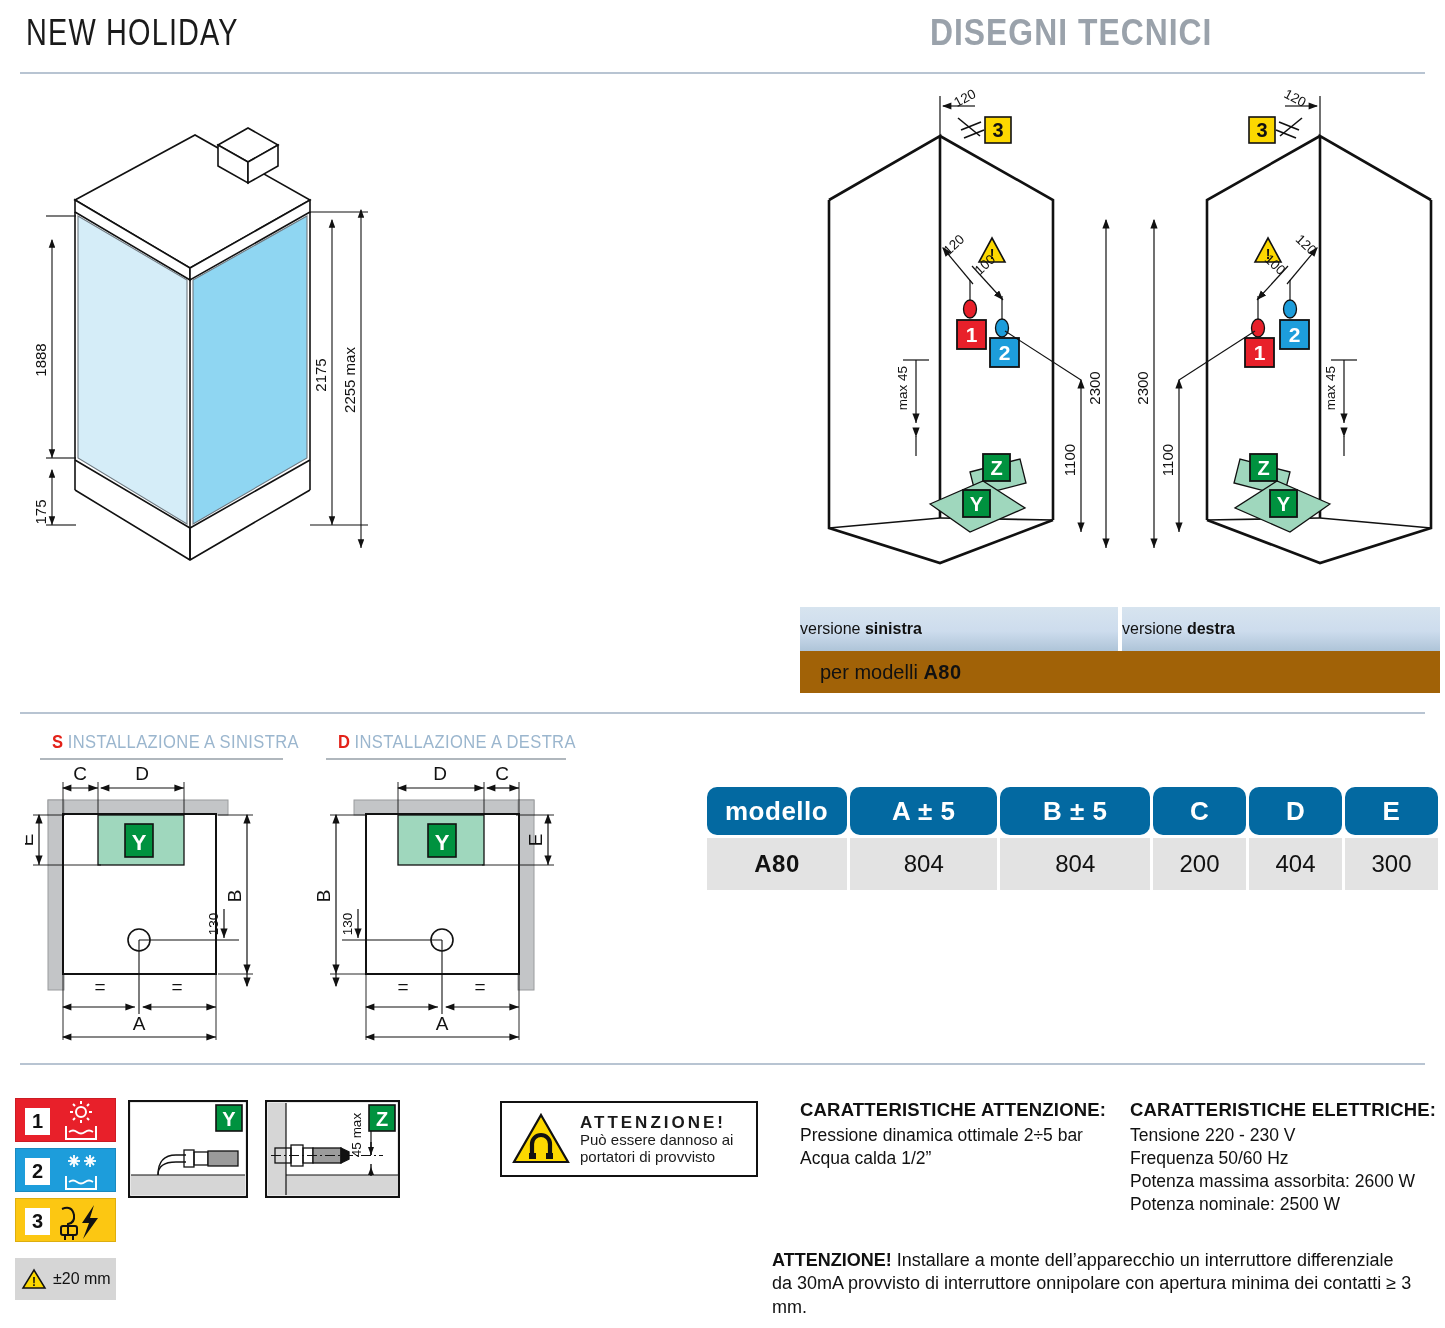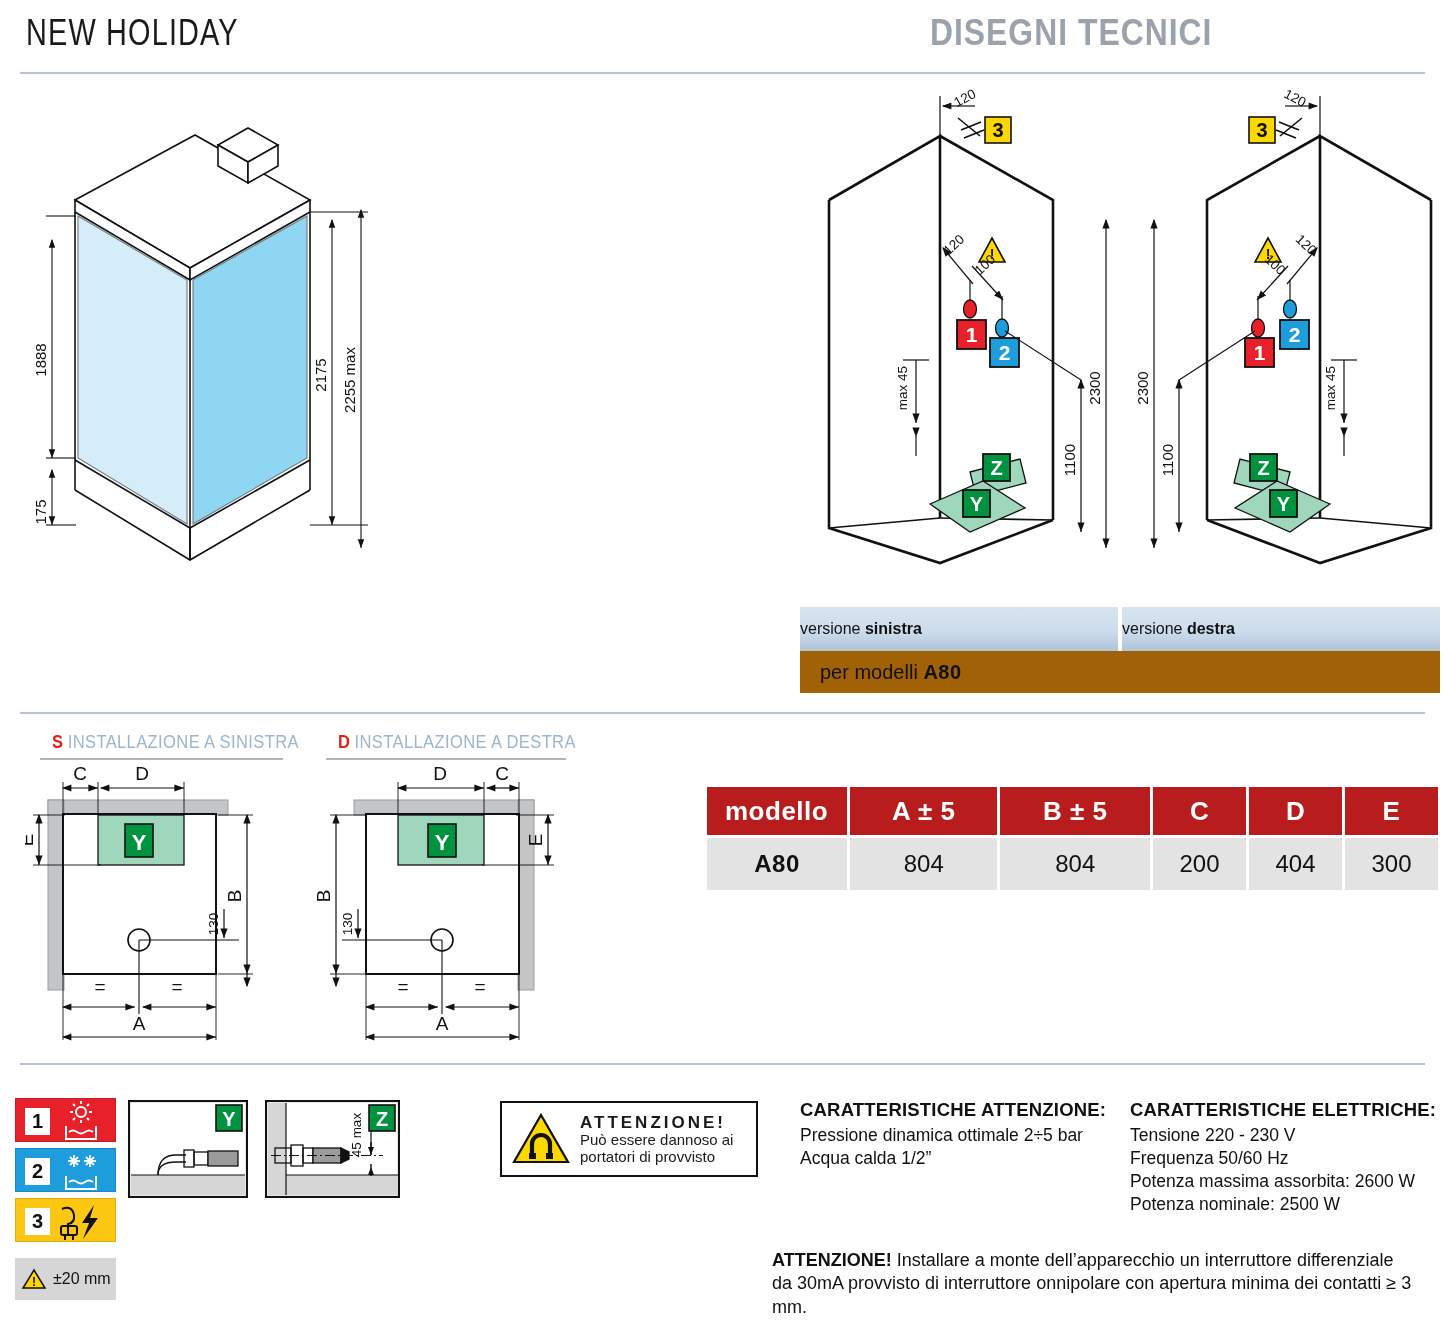--- a/index.html
+++ b/index.html
@@ -59,22 +59,22 @@
   .plantitle { position: absolute; font-size: 18px; white-space: nowrap;
      transform: scaleX(0.92); transform-origin: left center; }
   .plantitle .k { color: #e32219; font-weight: 700; }
   .plantitle .t { color: #9bb6ce; letter-spacing: .4px; }
   .plantitle-rule { position: absolute; height: 2px; background: #b0b7bd; }
 
   
   .spectable { position: absolute; left: 704px; top: 784px; width: 737px; }
   .spectable table { border-collapse: separate; border-spacing: 3px; width: 100%; }
   .spectable th {
-    background: #b91c1c; color: #ffffff; font-size: 26px; font-weight: 700;
-    height: 48px; text-align: center; letter-spacing: .5px;
+    background: #0369a1; color: #ffffff; font-size: 26px; font-weight: 700;
+    height: 48px; text-align: center; letter-spacing: .5px; border-radius: 10px;
   }
   .spectable td {
     background: #e3e3e3; color: #111; font-size: 24px; height: 52px;
     text-align: center;
   }
   .spectable td.model { font-weight: 700; letter-spacing: .5px; }
   .spectable th.model { text-align: left; padding-left: 18px; }
 
   
   .legend { position: absolute; left: 15px; top: 1098px; }

